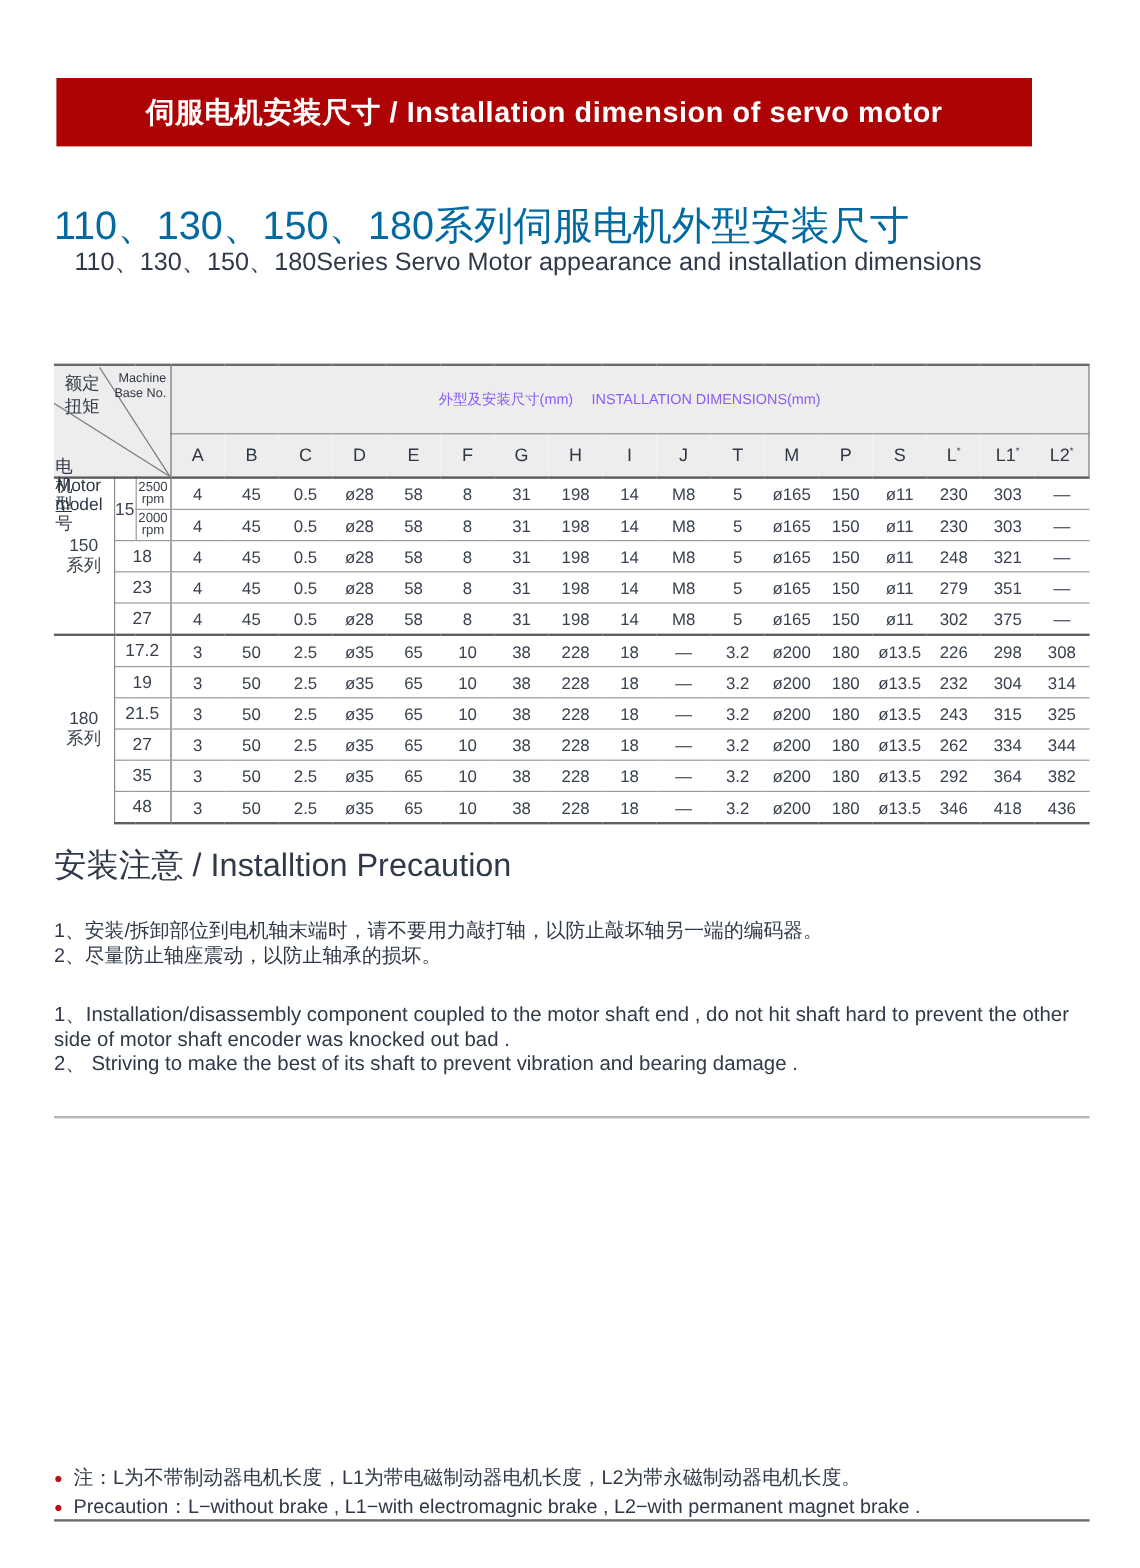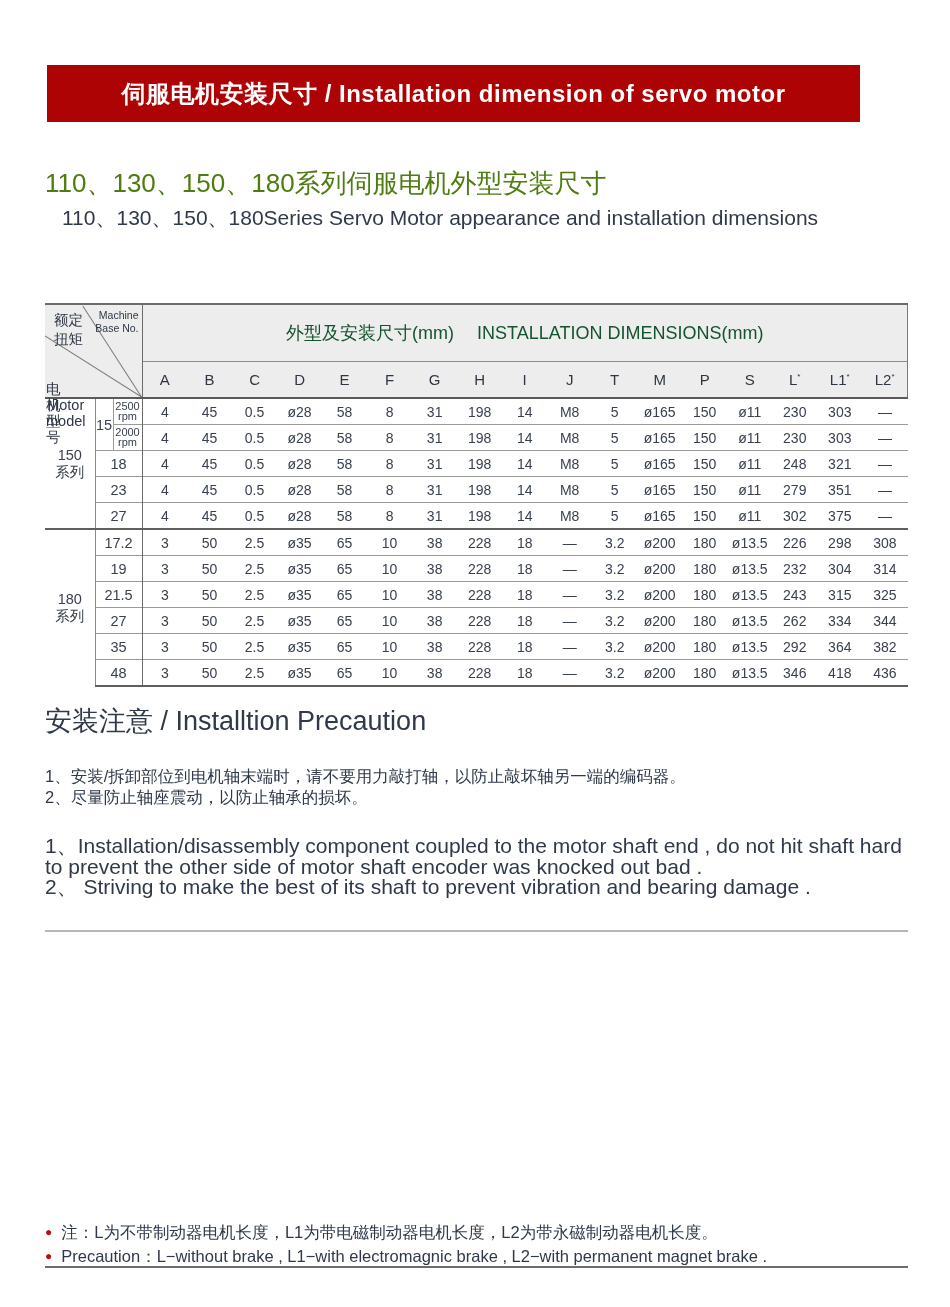--- a/index.html
+++ b/index.html
@@ -8,28 +8,28 @@
     font-family:"Liberation Sans","DejaVu Sans",sans-serif;
     color:#39414f;overflow:hidden;
   }
   
   .banner{
     position:absolute;left:47px;top:65px;width:813px;height:57px;
     background:#ae0305;color:#ffffff;display:flex;align-items:center;justify-content:center;
     font-size:24px;font-weight:bold;letter-spacing:0.5px;
   }
   
-  .h-zh{position:absolute;left:45px;top:166px;font-size:26px;color:#4d7c0f;}
+  .h-zh{position:absolute;left:45px;top:166px;font-size:33px;color:#0369a1;}
   .h-en{position:absolute;left:62px;top:204px;font-size:21px;color:#2f3949;}
   
   .table-wrap{position:absolute;left:45px;top:303px;width:863px;}
   table{border-collapse:collapse;table-layout:fixed;width:863px;font-size:14px;color:#39414f;}
   th,td{padding:0;font-weight:normal;}
   .span-th{
-    background:#ededed;height:56px;font-size:18px;text-align:center;color:#14532d;
+    background:#ededed;height:56px;font-size:12px;text-align:center;color:#8b5cf6;
     border-top:2px solid #6b6b6b;border-bottom:1px solid #8a8a8a;border-right:1px solid #7a7a7a;margin-left:32px;
   }
   #letters-row th{
     background:#ededed;height:35px;font-size:15px;color:#2f3745;text-align:center;
     border-bottom:2px solid #5a5a5a;
   }
   #letters-row th:last-child{border-right:1px solid #7a7a7a;}
   sup{font-size:8px;vertical-align:super;}
   .corner-th{
     background:#ededed;border-top:2px solid #6b6b6b;border-bottom:2px solid #5a5a5a;
@@ -44,21 +44,21 @@
   tbody td{height:25px;text-align:center;border-top:1px solid #9a9a9a;background:#ffffff;}
   tbody tr.group-start td{border-top:2px solid #5f5f5f;}
   tbody tr:last-child td{border-bottom:2px solid #5f5f5f;}
   .series-cell{border-right:1px solid #8a8a8a;white-space:pre-line;line-height:17px;font-size:14.5px;}
   .model-narrow{border-right:1px solid #9a9a9a;font-size:14.5px;}
   .model-wide{border-right:1px solid #6b6b6b;font-size:14.5px;}
   .rpm-cell{border-right:1px solid #6b6b6b;font-size:11px;line-height:9.5px;white-space:pre-line;}
   
   .sec-title{position:absolute;left:45px;top:703px;font-size:27px;color:#2f3949;}
   .zh-notes{position:absolute;left:45px;top:766px;font-size:16.5px;line-height:21px;color:#2f3949;}
-  .en-notes{position:absolute;left:45px;top:836px;width:874px;font-size:21px;line-height:20.5px;color:#2f3949;}
+  .en-notes{position:absolute;left:45px;top:836px;width:874px;font-size:17px;line-height:20.5px;color:#2f3949;}
   .en-notes .para{margin:0;}
   .divider-light{position:absolute;left:45px;top:930px;width:863px;height:2px;background:#b8b8b8;}
   
   .footnotes{position:absolute;left:45px;top:1220px;font-size:16.5px;line-height:24px;color:#2f3949;}
   .foot-row{display:flex;align-items:center;}
   .bullet{color:#c00d10;font-size:12px;margin-right:9px;line-height:24px;}
   .divider-dark{position:absolute;left:45px;top:1266px;width:863px;height:2px;background:#6d6d6d;}
 </style>
 </head>
 <body>

